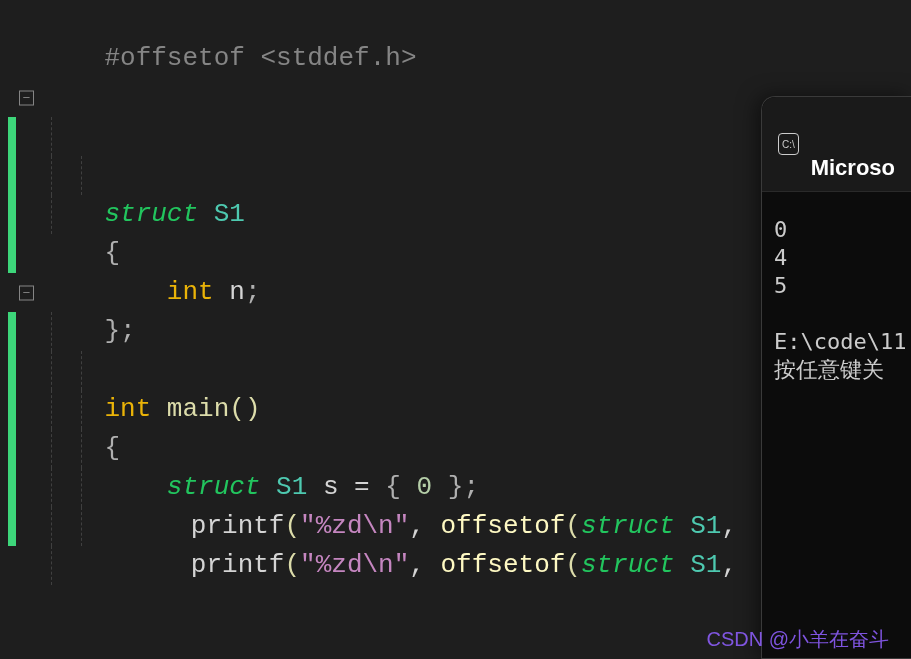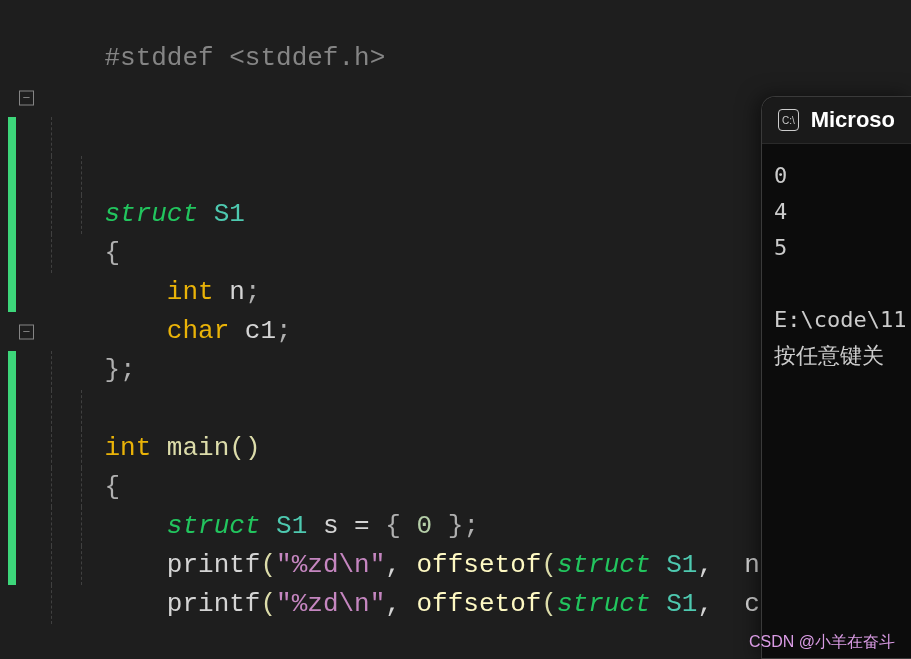--- a/index.html
+++ b/index.html
@@ -68,21 +68,21 @@
       width: 1px;
       border-left: 1px dashed #404040;
     }
     
     .preproc { color: #858585; }
     .kw { color: #22c55e; font-style: italic; }
     .type { color: #eab308; }
     .ident { color: #4ec9b0; }
     .punct { color: #b0b0b0; }
     .paren { color: #dcdcaa; }
-    .funccall { color: #d4d4d4; }
+    .funccall { color: #d4d4d4; margin-left: 24px; }
     .str { color: #c586c0; }
     .num { color: #b5cea8; }
     .txt { color: #d4d4d4; }
     .funcmain { color: #dcdcaa; text-align: center; }
     .offsetof { color: #fef9c3; }
 
     
     .console-window {
       position: absolute;
       top: 96px;
@@ -114,46 +114,47 @@
       font-size: 10px;
       color: #cccccc;
       margin-right: 12px;
       font-family: sans-serif;
     }
     .console-title {
       color: #ffffff;
       font-family: "Segoe UI", sans-serif;
       font-size: 22px;
       font-weight: 600;
+      margin-top: 48px;
     }
     .console-body {
-      padding: 14px 12px;
+      padding: 24px 12px;
       color: #cccccc;
       font-family: 'Consolas', monospace;
       font-size: 22px;
-      line-height: 36px;
+      line-height: 28px;
       white-space: pre;
     }
     .watermark {
       position: absolute;
       bottom: 6px;
-      right: 16px;
-      color: #f0abfc;
+      right: 22px;
+      color: #8b5cf6;
       font-family: sans-serif;
-      font-size: 16px;
+      font-size: 20px;
       opacity: 0.9;
     }
   </style>
 </head>
 <body>
 
 <div class="editor">
 
   <div class="line">
-    <span class="preproc">#stddef </span><span class="preproc">&lt;stddef.h&gt;</span>
+    <span class="preproc">#offsetof </span><span class="preproc">&lt;stddef.h&gt;</span>
   </div>
 
   <div class="line"></div>
 
   <div class="line">
     <span class="gutter-mark"></span>
     <span class="fold-box">−</span>
     <span class="kw">struct</span><span class="txt"> </span><span class="ident">S1</span>
   </div>
 
@@ -162,25 +163,20 @@
     <span class="indent-guide"></span>
     <span class="punct">{</span>
   </div>
 
   <div class="line">
     <span class="gutter-mark"></span>
     <span class="indent-guide"></span><span class="indent-guide2"></span>
     <span>    </span><span class="type">int</span><span class="txt"> n</span><span class="punct">;</span>
   </div>
 
-  <div class="line">
-    <span class="gutter-mark"></span>
-    <span class="indent-guide"></span><span class="indent-guide2"></span>
-    <span>    </span><span class="type">char</span><span class="txt"> c1</span><span class="punct">;</span>
-  </div>
 
 
   <div class="line">
     <span class="gutter-mark"></span>
     <span class="indent-guide"></span>
     <span class="punct">}</span><span class="punct">;</span>
   </div>
 
   <div class="line"></div>
 

